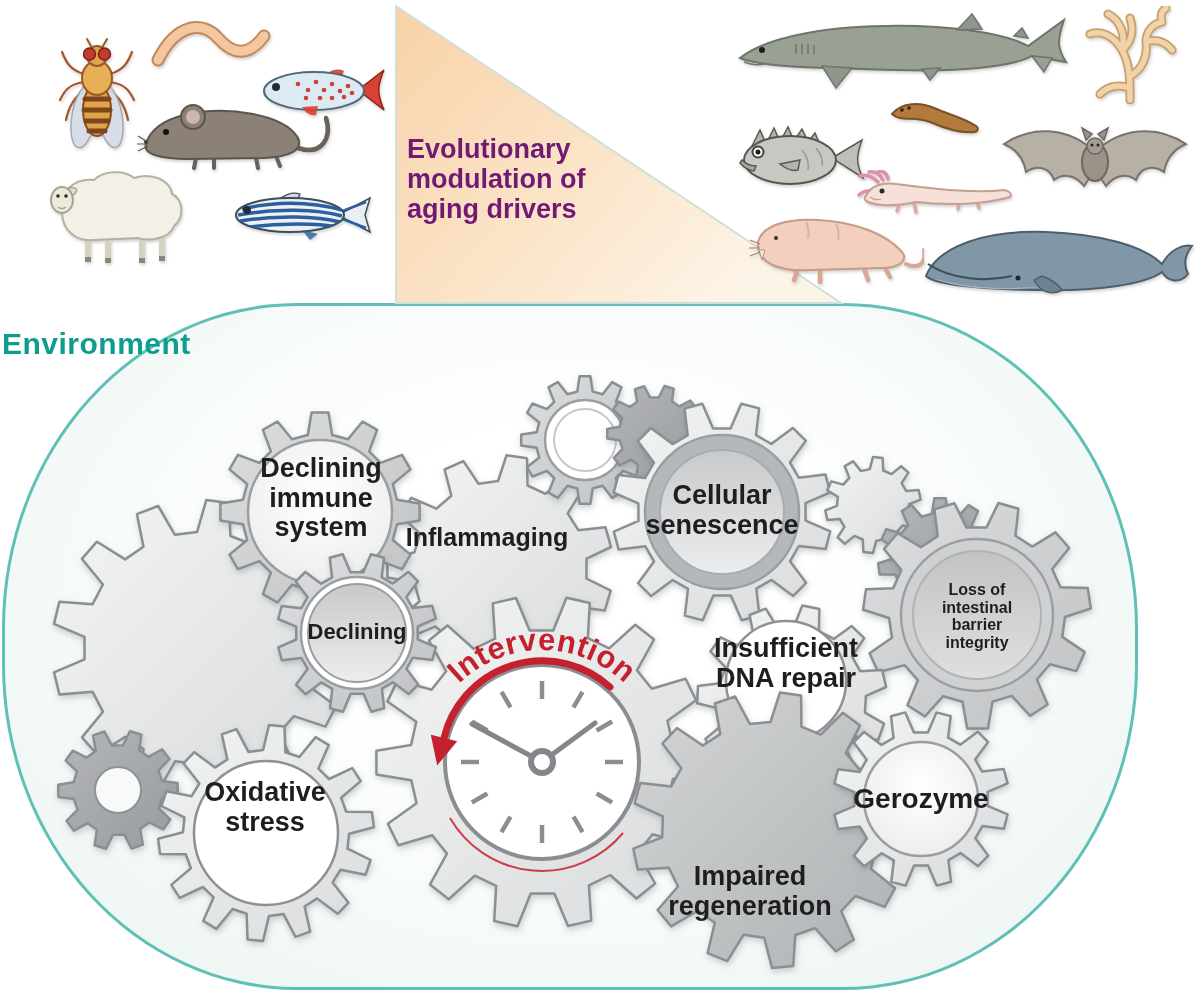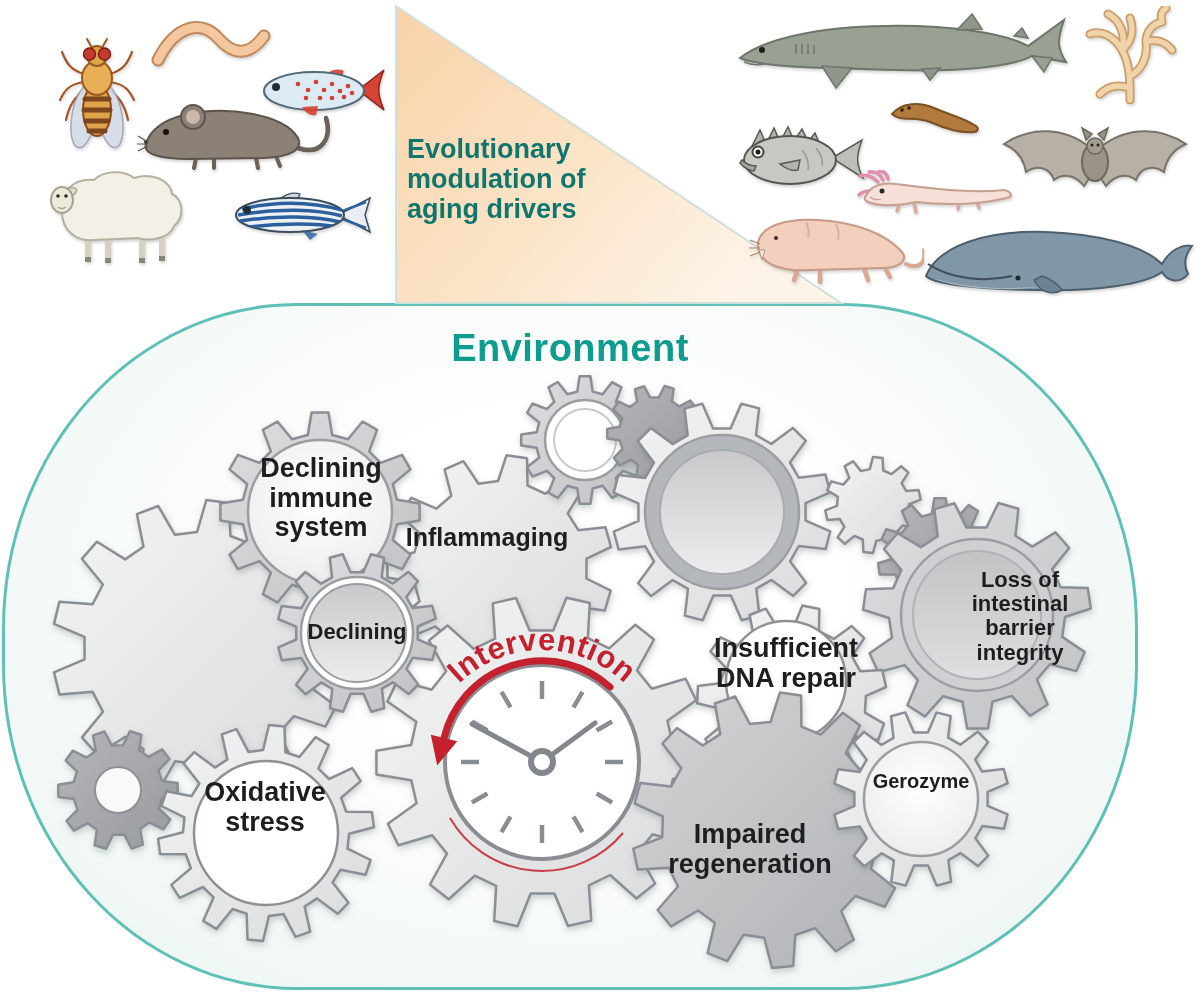--- a/index.html
+++ b/index.html
@@ -3,24 +3,24 @@
 <meta charset="utf-8">
 <style>
   html,body{margin:0;padding:0;background:#ffffff;}
   #stage{position:relative;width:1200px;height:993px;overflow:hidden;background:#ffffff;
          font-family:"Liberation Sans","DejaVu Sans",sans-serif;}
   .abs{position:absolute;}
   .org svg{filter:drop-shadow(1.5px 2.5px 1.5px rgba(90,90,90,.28));}
   #capsule{position:absolute;left:2px;top:303px;width:1130px;height:681px;
            border:3px solid #5fc0b6;border-radius:295px/325px;
            background:radial-gradient(ellipse at 50% 42%,#ffffff 30%,#f7fbfa 58%,#eef6f4 84%,#e5f2ef 100%);}
-  #env-title{position:absolute;left:2px;top:327px;width:1136px;text-align:center;
-             font-size:38px;font-weight:bold;color:#0e9c8f;letter-spacing:.5px;}
+  #env-title{position:absolute;left:2px;top:327px;width:1136px;text-align:left;
+             font-size:30px;font-weight:bold;color:#0e9c8f;letter-spacing:.5px;}
   #tri-label{position:absolute;left:407px;top:134px;font-size:27px;font-weight:bold;
-             line-height:1.12;color:#0f766e;white-space:pre-line;}
+             line-height:1.12;color:#701a75;white-space:pre-line;}
   .gear-label{position:absolute;transform:translate(-50%,-50%);font-weight:bold;font-size:27px;
               line-height:1.1;color:#1e1e20;text-align:center;white-space:pre-line;}
   #gears-svg{position:absolute;left:0;top:303px;}
   #tri-svg{position:absolute;left:394px;top:2px;}
 </style>
 </head>
 <body>
 
 <div id="stage">
 
@@ -133,32 +133,34 @@
       <text font-size="31" font-weight="bold" fill="#c5202e" letter-spacing="0.5">
         <textPath href="#int-arc" startOffset="50%" text-anchor="middle">Intervention</textPath>
       </text>
     </g>
   </svg>
 
   <div class="gear-label" style="left:321px;top:499px;">Declining
 immune
 system</div>
   <div class="gear-label" style="left:487px;top:538px;font-size:25px;">Inflammaging</div>
-  <div class="gear-label" style="left:977px;top:616px;font-size:22px;margin-left:43px;">Loss of
+  <div class="gear-label" style="left:722px;top:511px;">Cellular
+senescence</div>
+  <div class="gear-label" style="left:977px;top:616px;font-size:16px;">Loss of
 intestinal
 barrier
 integrity</div>
   <div class="gear-label" style="left:357px;top:632px;font-size:22px;">Declining</div>
   <div class="gear-label" style="left:786px;top:664px;">Insufficient
 DNA repair</div>
   <div class="gear-label" style="left:265px;top:808px;">Oxidative
 stress</div>
-  <div class="gear-label" style="left:750px;top:850px;text-align:center;">Impaired
+  <div class="gear-label" style="left:750px;top:892px;text-align:center;">Impaired
 regeneration</div>
-  <div class="gear-label" style="left:921px;top:781px;font-size:20px;">Gerozyme</div>
+  <div class="gear-label" style="left:921px;top:799px;font-size:28px;">Gerozyme</div>
 
   <div id="env-title">Environment</div>
 
   <div class="abs org" style="left:58px;top:36px;">
     <svg width="78" height="122" viewBox="0 0 78 122">
       <g stroke-linecap="round">
         <path d="M26 38 C 12 34 8 26 4 16 M26 46 C 10 48 6 56 2 64 M27 54 C 14 62 10 74 8 84" fill="none" stroke="#a8542a" stroke-width="2.2"></path>
         <path d="M52 38 C 66 34 70 26 74 16 M52 46 C 68 48 72 56 76 64 M51 54 C 64 62 68 74 70 84" fill="none" stroke="#a8542a" stroke-width="2.2"></path>
         <ellipse cx="26" cy="80" rx="12" ry="32" transform="rotate(10 26 80)" fill="#d9dfe9" stroke="#99a2b5" stroke-width="1.5" opacity=".9"></ellipse>
         <ellipse cx="52" cy="80" rx="12" ry="32" transform="rotate(-10 52 80)" fill="#d9dfe9" stroke="#99a2b5" stroke-width="1.5" opacity=".9"></ellipse>

